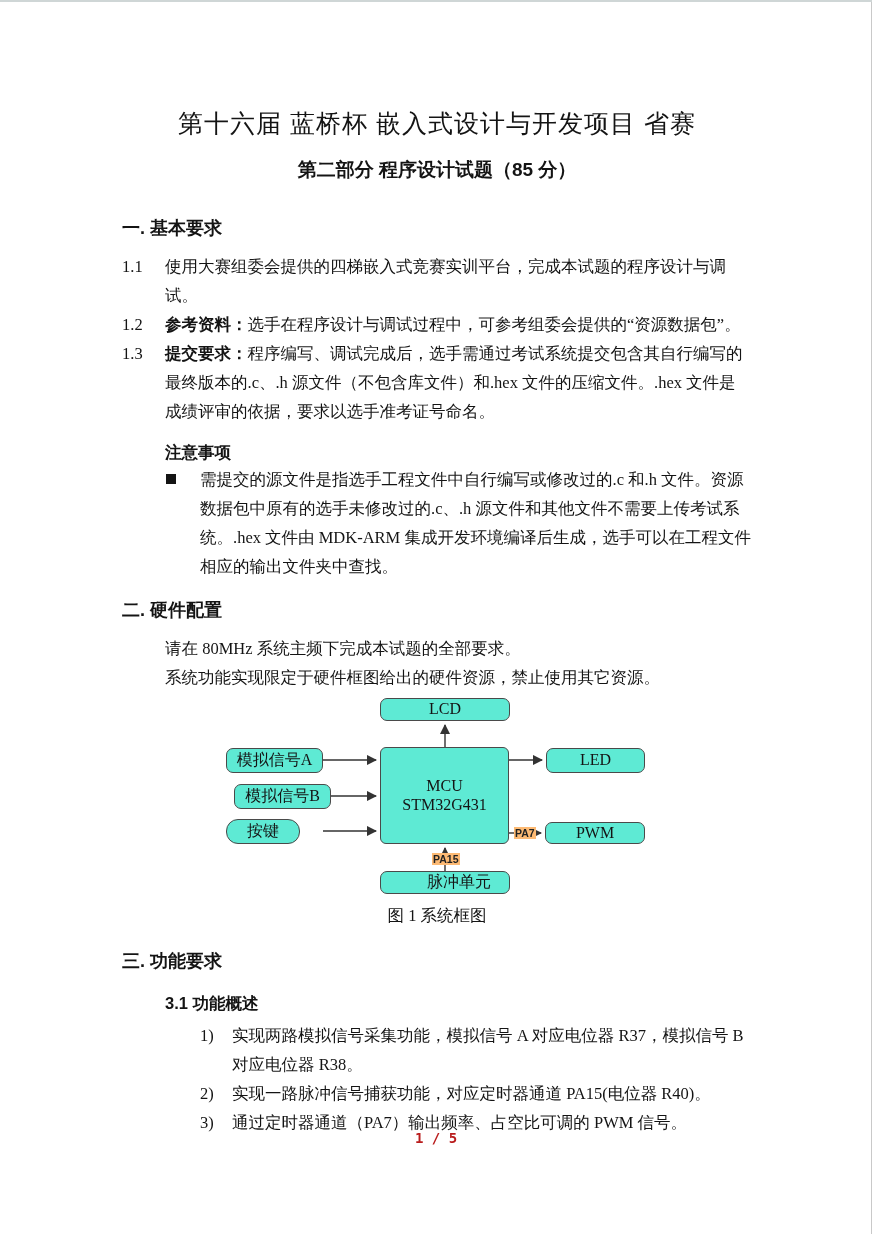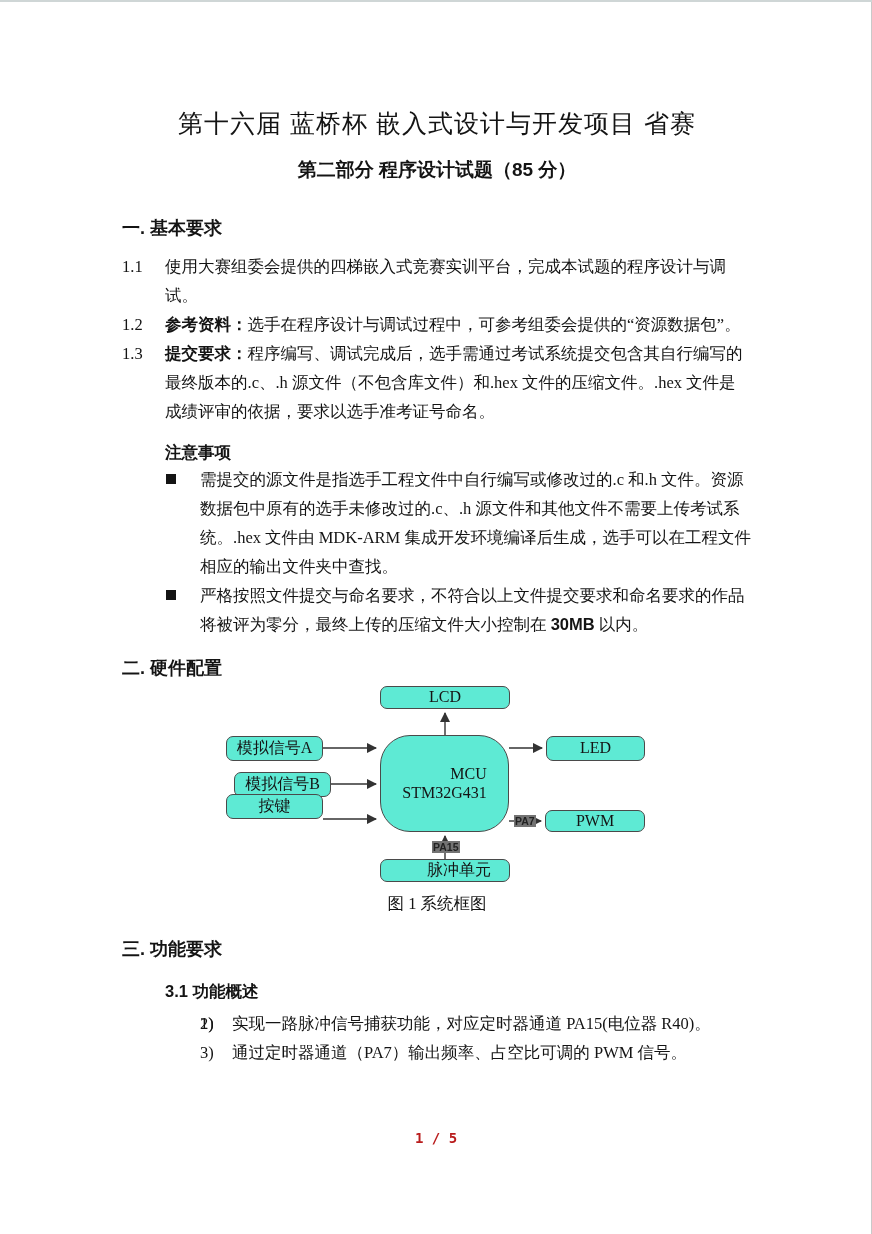--- a/index.html
+++ b/index.html
@@ -66,23 +66,23 @@
     margin:5px 0 0 104px;
     font-size:16px;
   }
   .diagram svg{ position:absolute; left:0; top:0; }
   .dbox{
     position:absolute; background:#5eead4;
     border:1.4px solid #4a4a4a; border-radius:7px;
     display:flex; align-items:center; justify-content:center;
     text-align:center; line-height:1.15;
   }
-  .dbox.mcu{ border-radius:30px;text-align:right; }
+  .dbox.mcu{ border-radius:6px; }
   .pin-label{
-    position:absolute; background:#737373;
+    position:absolute; background:#fdba74;
     font-family:"Liberation Sans","DejaVu Sans",sans-serif;
     font-size:10.5px; font-weight:600; color:#222;
     padding:0 1px; line-height:12px;
   }
   .fig-caption{ text-align:center; font-size:16.5px; line-height:24px; margin-top:7px; }
 
   .fn-list{ margin-left:78px; margin-top:4px; }
   .fn-item{ position:relative; padding-left:32px; }
   .fn-num{ position:absolute; left:0; top:0; }
   .sub-head{ margin-left:43px; margin-top:16px; font-size:16.5px; line-height:28px;
@@ -117,28 +117,29 @@
         <span class="req-num">1.3</span><span class="req-label">提交要求：</span><span>程序编写、调试完成后，选手需通过考试系统提交包含其自行编写的最终版本的.c、.h 源文件（不包含库文件）和.hex 文件的压缩文件。.hex 文件是成绩评审的依据，要求以选手准考证号命名。</span>
       </div>
     </div>
 
     <div class="notes-block">
       <div class="notes-heading">注意事项</div>
       <div class="body-txt">
         <div class="note-item">
           <span class="note-sq"></span><span>需提交的源文件是指选手工程文件中自行编写或修改过的.c 和.h 文件。资源数据包中原有的选手未修改过的.c、.h 源文件和其他文件不需要上传考试系统。.hex 文件由 MDK-ARM 集成开发环境编译后生成，选手可以在工程文件相应的输出文件夹中查找。</span><span class="bold-inline"></span><span></span>
         </div>
-        <div class="note-item">
-          <span class="note-sq"></span><span>严格按照文件提交与命名要求，不符合以上文件提交要求和命名要求的作品将被评为零分，最终上传的压缩文件大小控制在 </span><span class="bold-inline">30MB</span><span> 以内。</span>
-        </div>
       </div>
     </div>
 
     <div class="h-sec h2-sec">二. 硬件配置</div>
 
+    <div class="body-txt hw-paras">
+      <div>请在 80MHz 系统主频下完成本试题的全部要求。</div>
+      <div>系统功能实现限定于硬件框图给出的硬件资源，禁止使用其它资源。</div>
+    </div>
 
     <div class="diagram">
       <svg width="420" height="200" viewBox="0 0 420 200">
         <defs>
           <marker id="ah" viewBox="0 0 10 10" refX="9" refY="5" markerWidth="7.5" markerHeight="7.5" orient="auto-start-reverse">
             <path d="M0,0 L10,5 L0,10 z" fill="#333"></path>
           </marker>
         </defs>
         <line x1="97" y1="63" x2="150" y2="63" stroke="#333" stroke-width="1.4" marker-end="url(#ah)"></line>
         <line x1="97" y1="99" x2="150" y2="99" stroke="#333" stroke-width="1.4" marker-end="url(#ah)"></line>
@@ -150,21 +151,21 @@
       </svg>
       <div class="dbox" style="left:154px; top:1px;  width:130px; height:23px;">
           <span>LCD</span>
         </div>
       <div class="dbox" style="left:0;     top:51px; width:97px;  height:25px;">
           <span>模拟信号A</span>
         </div>
       <div class="dbox" style="left:8px;     top:87px; width:97px;  height:25px;">
           <span>模拟信号B</span>
         </div>
-      <div class="dbox" style="left:0;     top:109px;width:97px;  height:25px;">
+      <div class="dbox" style="left:0;     top:122px;width:74px;  height:25px;border-radius:12px;">
           <span>按键</span>
         </div>
       <div class="dbox mcu" style="left:154px; top:50px; width:129px; height:97px;">
         <div>
             <div>MCU</div>
             <div>STM32G431</div>
           </div>
       </div>
       <div class="dbox" style="left:320px; top:51px; width:99px; height:25px;">
           <span>LED</span>
@@ -178,21 +179,21 @@
       <div class="pin-label" style="left:288px; top:130px;">PA7</div>
       <div class="pin-label" style="left:206px; top:156px;">PA15</div>
     </div>
     <div class="fig-caption">图 1  系统框图</div>
 
     <div class="h-sec h3-sec">三. 功能要求</div>
     <div class="sub-head">3.1 功能概述</div>
 
     <div class="body-txt fn-list">
       <div class="fn-item">
-        <span class="fn-num">1)</span>
+        <span class="fn-num">1)</span><span>实现两路模拟信号采集功能，模拟信号 A 对应电位器 R37，模拟信号 B 对应电位器 R38。</span>
       </div>
       <div class="fn-item">
         <span class="fn-num">2)</span><span>实现一路脉冲信号捕获功能，对应定时器通道 PA15(电位器 R40)。</span>
       </div>
       <div class="fn-item">
         <span class="fn-num">3)</span><span>通过定时器通道（PA7）输出频率、占空比可调的 PWM 信号。</span>
       </div>
     </div>
 
   </div>

